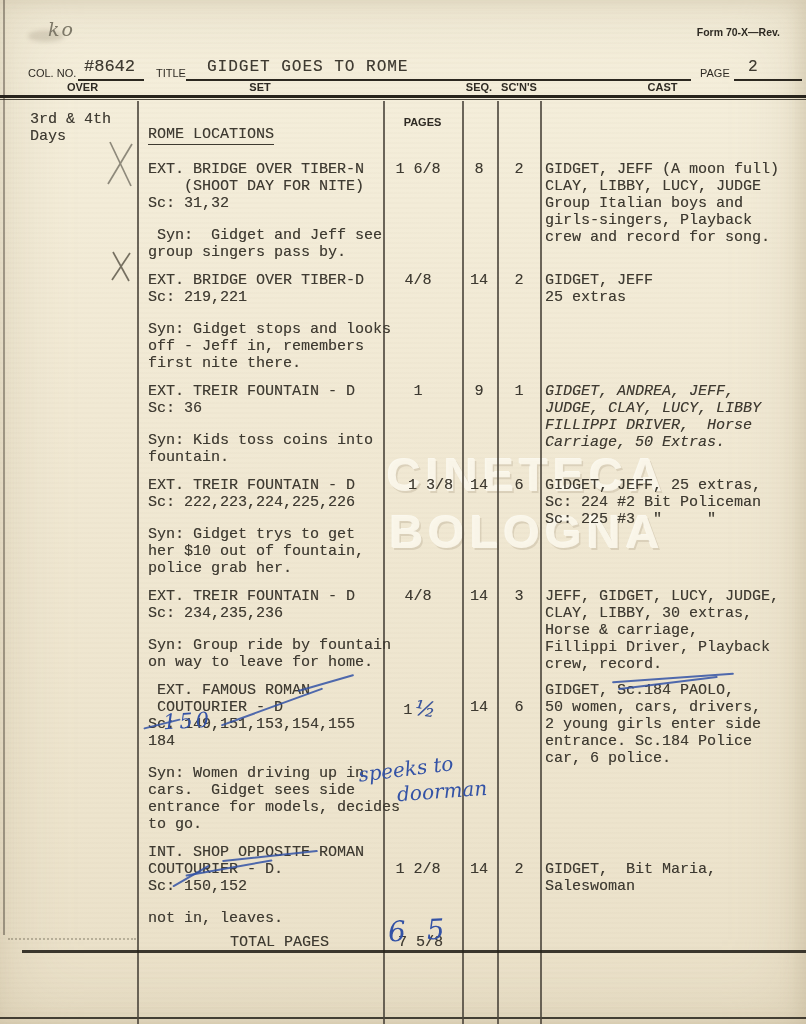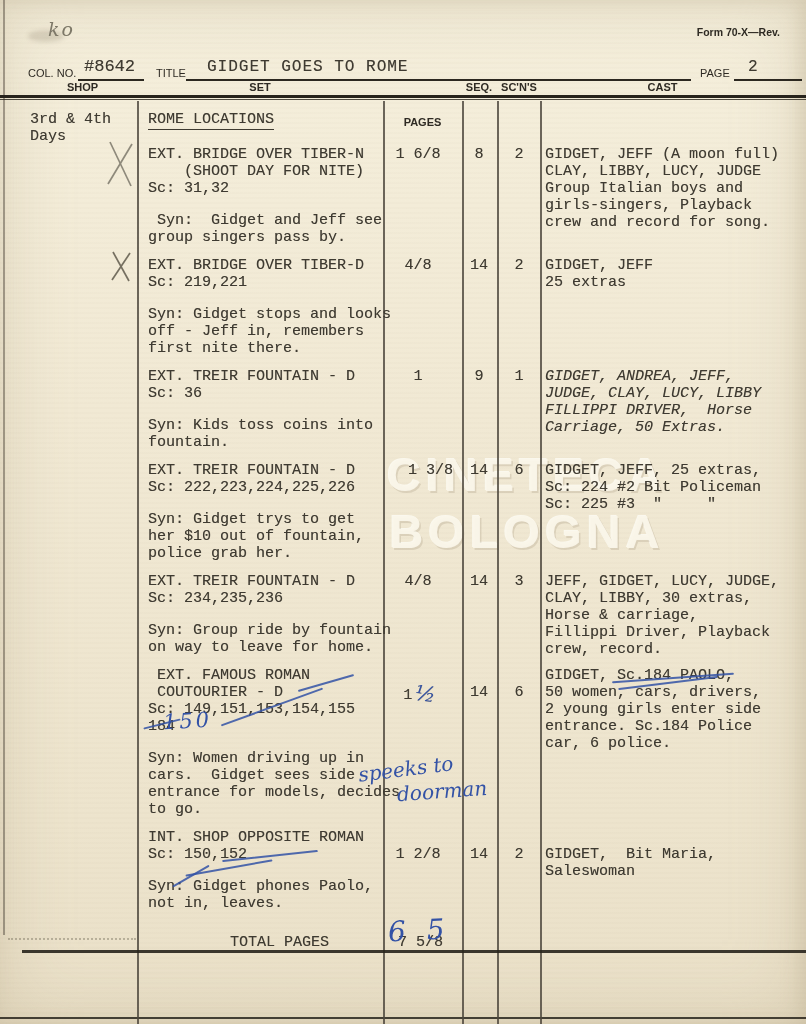--- a/index.html
+++ b/index.html
@@ -18,21 +18,21 @@
   .hrule{position:absolute;background:#27231c;}
   .vline{position:absolute;top:101px;bottom:0;width:1.6px;background:#4d473d;opacity:.82;z-index:2;}
   .underline{position:absolute;height:1.5px;background:#2c2820;}
   
   .watermark{position:absolute;left:372px;top:446px;width:310px;z-index:1;text-align:center;
     font-family:"Liberation Sans",sans-serif;font-weight:bold;font-size:47px;line-height:57px;
     letter-spacing:5px;color:rgba(250,246,233,.95);
     text-shadow:1.5px 1.5px 0 rgba(165,152,125,.28), -1px -1px 0 rgba(255,255,250,.7);}
   
   .content{position:absolute;inset:0;z-index:3;}
-  .rows{position:absolute;left:0;top:111px;right:0;}
+  .rows{position:absolute;left:0;top:126px;right:0;}
   .heading{display:inline-block;margin-left:148px;margin-bottom:16px;border-bottom:1.6px solid #3e3a31;padding-bottom:1px;}
   .row{position:relative;margin-bottom:11px;}
   .set-block{margin-left:148px;}
   .syn-block{margin-top:15px;}
   .cast-block{position:absolute;left:545px;top:0;}
   .vcell{position:absolute;white-space:pre;}
   .pages-cell{left:383px;width:70px;text-align:center;}
   .seq-cell{left:458px;width:42px;text-align:center;}
   .scns-cell{left:495px;width:48px;text-align:center;}
   
@@ -75,21 +75,21 @@
     <div class="sans abs" style="left:28px;top:67px;font-size:11px;">COL. NO.</div>
     <div class="tw abs" style="left:84px;top:58px;font-size:17px;">#8642</div>
     <div class="underline" style="left:78px;top:79px;width:66px;"></div>
     <div class="sans abs" style="left:156px;top:67px;font-size:11px;">TITLE</div>
     <div class="tw abs" style="left:191px;top:59px;font-size:16px;letter-spacing:1px;margin-left:16px;">GIDGET GOES TO ROME</div>
     <div class="underline" style="left:186px;top:79px;width:505px;"></div>
     <div class="sans abs" style="left:700px;top:67px;font-size:11px;">PAGE</div>
     <div class="tw abs" style="left:748px;top:59px;font-size:16px;">2</div>
     <div class="underline" style="left:734px;top:79px;width:68px;"></div>
 
-    <div class="sans abs center" style="left:40px;top:81px;width:85px;font-size:11px;font-weight:bold;">SHOP</div>
+    <div class="sans abs center" style="left:40px;top:81px;width:85px;font-size:11px;font-weight:bold;">OVER</div>
     <div class="sans abs center" style="left:150px;top:81px;width:220px;font-size:11px;font-weight:bold;">SET</div>
     <div class="sans abs center" style="left:383px;top:81px;width:79px;font-size:11px;font-weight:bold;margin-top:35px;">PAGES</div>
     <div class="sans abs center" style="left:458px;top:81px;width:42px;font-size:11px;font-weight:bold;">SEQ.</div>
     <div class="sans abs center" style="left:495px;top:81px;width:48px;font-size:11px;font-weight:bold;">SC'N'S</div>
     <div class="sans abs center" style="left:545px;top:81px;width:235px;font-size:11px;font-weight:bold;">CAST</div>
     <div class="hrule" style="left:0;top:95px;right:0;height:2.5px;"></div>
     <div class="hrule" style="left:0;top:99px;right:0;height:1.2px;opacity:.8;"></div>
 
     <div class="tw abs" style="left:30px;top:111px;">
       <div class="tline">3rd &amp; 4th</div>
@@ -222,23 +222,23 @@
           <div class="cast-block" style="top: 0px;">
             <div class="tline">GIDGET, Sc.184 PAOLO,</div>
             <div class="tline">50 women, cars, drivers,</div>
             <div class="tline">2 young girls enter side</div>
             <div class="tline">entrance. Sc.184 Police</div>
             <div class="tline">car, 6 police.</div>
           </div>
         </div><div class="row">
           <div class="set-block">
             <div class="tline">INT. SHOP OPPOSITE ROMAN</div>
+            <div class="tline">COUTOURIER - D.</div>
             <div class="tline">Sc: 150,152</div>
             <div class="syn-block">
-              <div class="tline">Syn: Gidget phones Paolo,</div>
               <div class="tline">not in, leaves.</div>
             </div>
           </div>
           <div class="vcell pages-cell" style="top: 17px;"><span>1 2/8</span></div>
           <div class="vcell seq-cell" style="top: 17px;">14</div>
           <div class="vcell scns-cell" style="top: 17px;">2</div>
           <div class="cast-block" style="top: 17px;">
             <div class="tline">GIDGET,  Bit Maria,</div>
             <div class="tline">Saleswoman</div>
           </div>

